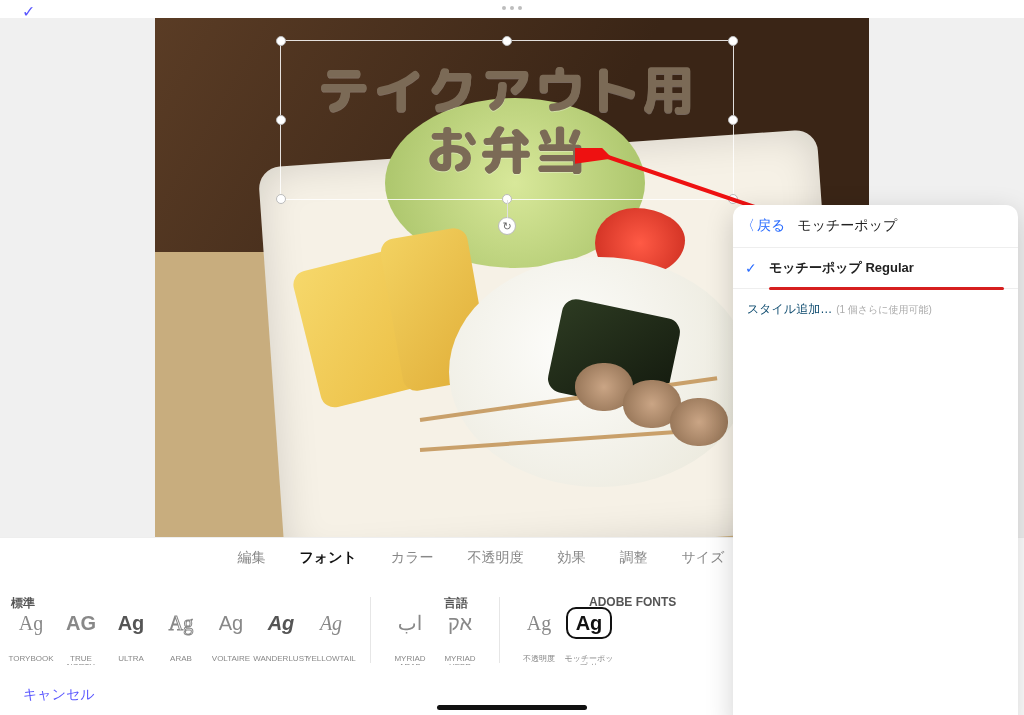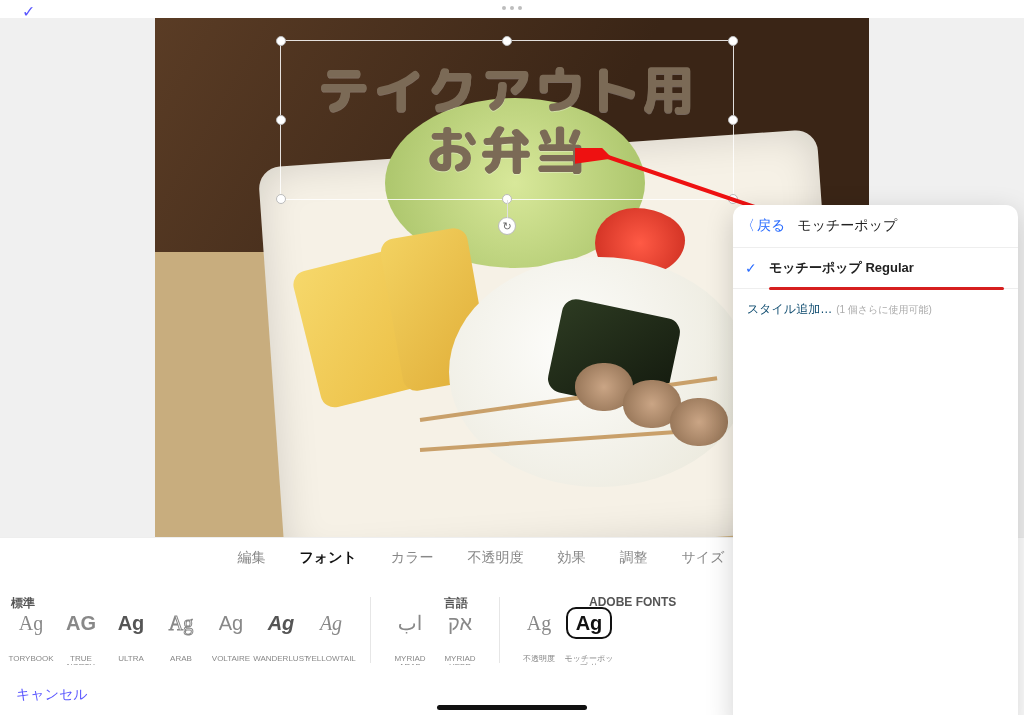--- a/index.html
+++ b/index.html
@@ -55,21 +55,21 @@
   .group-title { position:absolute; top:6px; font-size:12px; color:#555; font-weight:600;margin-top:12px; }
   .gt-std{left:11px;} .gt-lang{left:444px;} .gt-af{left:589px;}
   .swatch { width:50px; display:flex; flex-direction:column; align-items:center; gap:16px; cursor:pointer; }
   .preview { width:46px; height:32px; display:flex; align-items:center; justify-content:center; font-size:20px; color:#888; }
   .preview.bold-slab{font-weight:900; color:#555;}
   .preview.sel{ border:2px solid #111; border-radius:10px; color:#111; font-weight:800;}
   .label { font-size:8px; color:#888; text-align:center; line-height:1; height:10px; overflow:hidden;}
   .divider { width:1px; background:#e6e6e6; margin:20px 8px 12px; }
 
   
-  .bottombar { position:absolute; left:0; right:0; bottom:0; height:40px; background:#fff; display:flex; align-items:center; justify-content:space-between; padding:0 16px; font-size:14px; }
+  .bottombar { position:absolute; left:0; right:0; bottom:0; height:40px; background:#fff; display:flex; align-items:center; justify-content:space-between; padding:0 23px; font-size:14px; }
   .bottombar .cancel{ color:#5a57ff; } .bottombar .done{ color:#5a57ff; font-weight:600;}
   .home-ind { position:absolute; left:50%; bottom:5px; transform:translateX(-50%); width:150px; height:5px; border-radius:3px; background:#111; }
 
   
   .popover { position:absolute; right:6px; top:205px; width:285px; background:#fff; border-radius:12px; box-shadow:0 8px 28px rgba(0,0,0,.18); padding-bottom:400px; z-index:5; }
   .pv-header{ display:flex; align-items:center; gap:6px; padding:12px 14px 12px 8px; border-bottom:1px solid #eee;}
   .pv-back{ color:#2a6cff; font-size:14px; display:flex; align-items:center; gap:2px;}
   .pv-title{ color:#222; font-size:14px; margin-left:6px;}
   .pv-row{ display:flex; align-items:center; gap:10px; padding:11px 14px 11px 12px; border-bottom:1px solid #eee; font-size:13px;}
   .pv-check{ color:#2a6cff; font-size:14px; width:14px; }

